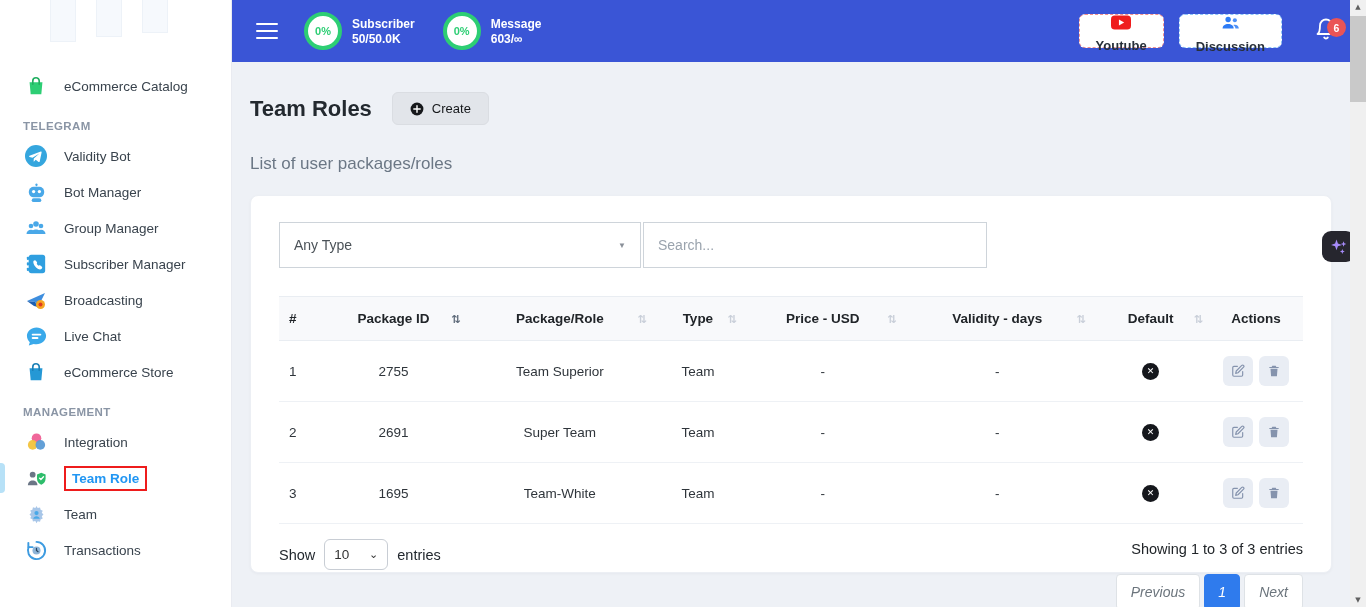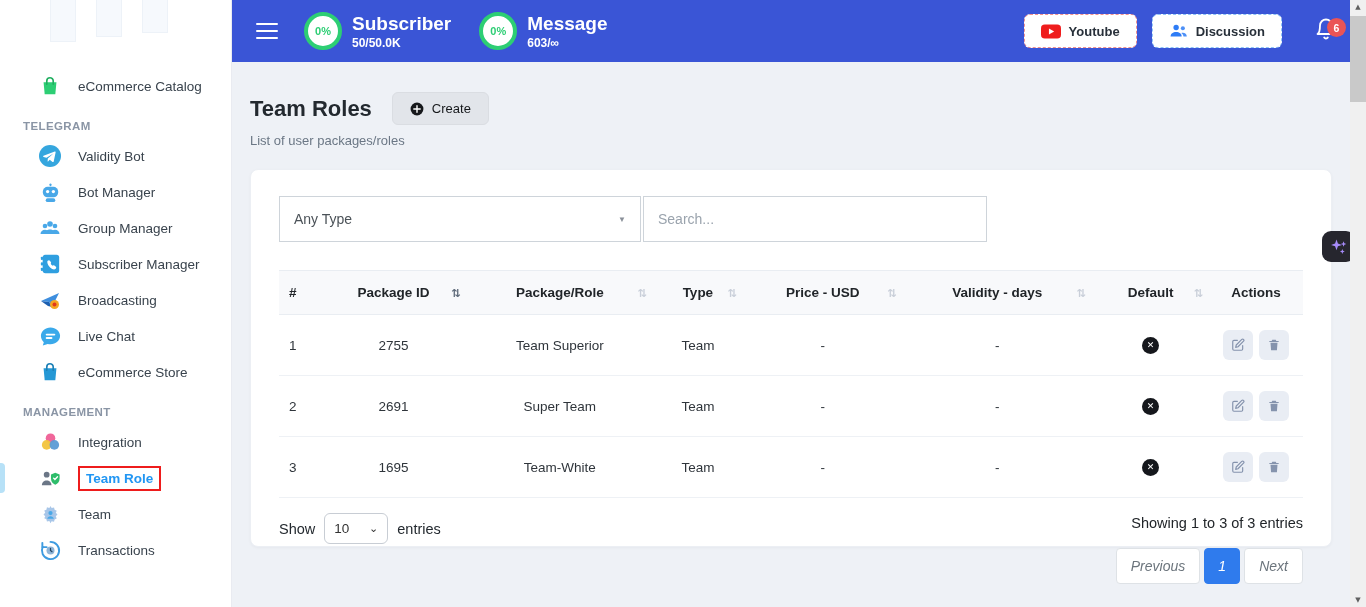--- a/index.html
+++ b/index.html
@@ -4,50 +4,50 @@
 <style>
   * { box-sizing: border-box; margin: 0; padding: 0; }
   html,body { width:1366px; height:607px; overflow:hidden; }
   body { font-family: "Liberation Sans", sans-serif; background:#eef1f6; position:relative; }
 
   
   .sidebar { position:absolute; left:0; top:0; width:232px; height:100%; background:#fff; border-right:1px solid #e9ebf1; z-index:2; }
   .logo-row { height:44px; display:flex; gap:20px; padding-left:50px; align-items:flex-start; }
   .logo-bar { width:26px; background:#f6f9fd; border:1px solid #edf2f8; border-top:none; }
   .logo-bar.b1{ height:42px; } .logo-bar.b2{ height:37px; } .logo-bar.b3{ height:33px; }
-  .side-item { height:36px; display:flex; align-items:center; gap:15px; padding-left:37px; cursor:pointer; position:relative; }
+  .side-item { height:36px; display:flex; align-items:center; gap:15px; padding-left:23px; cursor:pointer; position:relative; }
   .side-item .lbl { font-size:13.5px; color:#39434d; font-weight:500; }
   .side-item.catalog { margin-top:24px; }
   .side-section { padding:10px 0 6px 23px; font-size:11.5px; letter-spacing:.4px; color:#8a95a5; font-weight:600; margin-top:6px; }
   .icon24 { width:26px; height:26px; display:flex; align-items:center; justify-content:center; flex:0 0 26px; }
   .active-red-box { border:2px solid #ee1c1c; padding:1px 6px 2px 6px; }
   .active-red-box .albl { color:#2196f3; font-weight:700; font-size:13.5px; }
   .active-indicator { position:absolute; left:0; top:3px; width:5px; height:30px; background:#b7e1f7; border-radius:0 4px 4px 0; }
 
   
   .main { position:absolute; left:232px; top:0; right:0; bottom:0; }
   .topbar { height:62px; background:#3a55d6; display:flex; align-items:center; padding:0 28px 0 24px; }
   .hamburger { width:24px; cursor:pointer; margin-right:24px; }
   .hamburger span { display:block; width:22px; height:2.6px; background:#fff; border-radius:2px; margin:4.6px 0; }
   .stat { display:flex; align-items:center; gap:10px; margin-right:28px; }
   .stat-circle { width:38px; height:38px; border-radius:50%; background:#fff; border:4px solid #2dce74; color:#2dce74; font-size:11px; font-weight:700; display:flex; align-items:center; justify-content:center; }
-  .stat-label { color:#fff; font-size:19px; font-weight:700; line-height:1.25; }
+  .stat-label { color:#fff; font-size:12px; font-weight:700; line-height:1.25; }
   .stat-value { color:#fff; font-size:12px; font-weight:700; }
   .top-right { margin-left:auto; display:flex; align-items:center; }
-  .top-btn { height:34px; display:flex; align-items:center; gap:8px; background:#fff; border-radius:6px; padding:0 16px; font-size:13px; color:#28303a; font-weight:600; cursor:pointer; }
+  .top-btn { height:34px; display:flex; align-items:center; gap:8px; background:#fff; border-radius:6px; padding:0 16px; font-size:13px; color:#28303a; font-weight:600; cursor:pointer;flex-direction:column; }
   .yt-btn { border:1.5px dashed #f08f8f; }
   .disc-btn { border:1.5px dashed #8ec4f8; margin-left:15px; }
   .bell-wrap { position:relative; margin-left:32px; cursor:pointer; }
   .bell-badge { position:absolute; top:2px; left:13px; min-width:19px; height:19px; border-radius:50%; background:#ea5455; color:#fff; font-size:10.5px; font-weight:700; display:flex; align-items:center; justify-content:center; }
 
   .content { position:absolute; top:62px; bottom:0; left:0; right:0; padding:30px 34px 0 18px;border-radius:8px; }
   .title-row { display:flex; align-items:center; gap:20px; }
   .page-title { font-size:22px; font-weight:700; color:#23292f; }
   .create-btn { background:#e2e5ea; border:1px solid #dadde2; border-radius:6px; height:33px; display:flex; align-items:center; gap:8px; padding:0 17px; font-size:13px; color:#16181b; cursor:pointer; }
-  .page-subtitle { margin-top:8px; font-size:13px; color:#6b7785; }
+  .page-subtitle { margin-top:29px; font-size:17px; color:#6b7785; }
 
   .card { margin-top:21px; background:#fff; border:1px solid #eceff4; border-radius:8px; box-shadow:0 1px 3px rgba(20,30,60,.04); padding:26px 28px 22px 28px; height:378px; }
   .filter-row { display:flex; }
   .type-select { width:362px; height:46px; border:1px solid #ced4da; display:flex; align-items:center; padding:0 14px; font-size:14px; color:#4b5258; cursor:pointer; background:#fff; }
   .type-caret { margin-left:auto; font-size:8px; color:#8a9099; }
   .search-input { width:344px; height:46px; border:1px solid #ced4da; margin-left:2px; padding:0 14px; font-size:14px; color:#333; font-family:"Liberation Sans",sans-serif; outline:none; }
   .search-input::placeholder { color:#9aa3ad; }
 
   table.roles { width:100%; border-collapse:collapse; margin-top:28px; }
   .roles thead th { background:#f8f9fb; border-top:1px solid #e9edf2; border-bottom:1px solid #e9edf2; font-size:13.5px; font-weight:700; color:#212529; padding:14px 8px; text-align:center; position:relative; }

